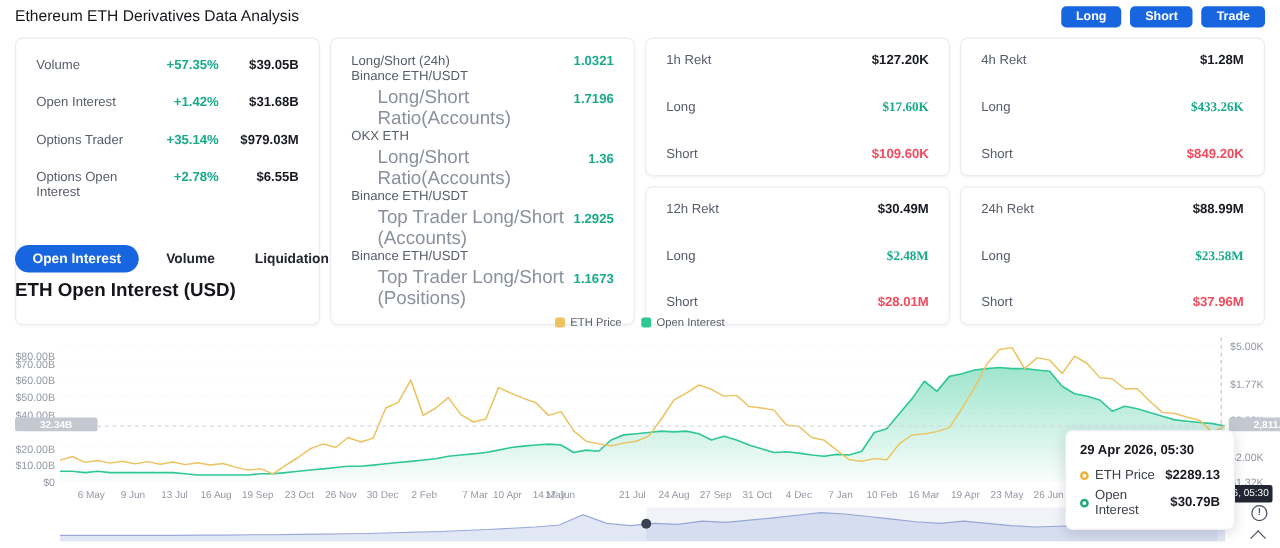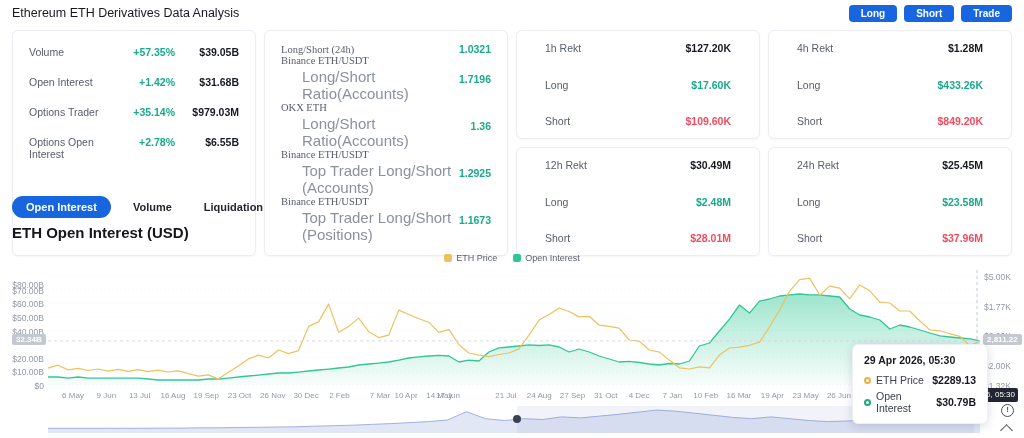--- a/index.html
+++ b/index.html
@@ -18,49 +18,49 @@
   .card{background:#fff;border:1px solid #ebedf2;border-radius:6px;
         box-shadow:0 1px 2px rgba(20,30,60,0.04);box-sizing:border-box;}
   .stats-card{padding:15px 16px;display:flex;flex-direction:column;gap:18px;}
   .stat-row{display:flex;align-items:baseline;font-size:10.5px;}
   .stat-label{flex:1;color:#565d69;}
   .stat-pct{width:52px;text-align:right;color:#19a98b;font-weight:600;}
   .stat-val{width:64px;text-align:right;color:#171a20;font-weight:600;}
   .ratio-card{padding:12px 16px;display:flex;flex-direction:column;justify-content:space-between;}
   .ratio-row{display:flex;align-items:center;}
   .ratio-labels{flex:1;}
-  .ratio-main{font-size:10.5px;color:#565d69;font-family:Liberation Serif, serif;}
+  .ratio-main{font-size:10.5px;color:#565d69;}
   .ratio-sub{font-size:15px;color:#8b919c;margin-top:2px;margin-left:21px;}
   .ratio-val{font-size:10.5px;color:#19a98b;font-weight:600;}
   .rekt-col{display:flex;flex-direction:column;gap:8px;}
-  .rekt{flex:1;padding:11px 28px;display:flex;flex-direction:column;justify-content:space-between;}
+  .rekt{flex:1;padding:11px 16px;display:flex;flex-direction:column;justify-content:space-between;}
   .rekt-row{display:flex;justify-content:space-between;font-size:10.5px;align-items:baseline;}
   .rekt-label{color:#565d69;}
   .rekt-total{color:#171a20;font-weight:600;}
-  .rekt-long{color:#19a98b;font-weight:600;}
+  .rekt-long{color:#19a98b;font-weight:600;font-family:Liberation Serif, serif;}
   .rekt-short{color:#f14c5d;font-weight:600;}
   
   .tabs{position:absolute;top:196px;left:12px;display:flex;gap:12px;align-items:center;}
   .tab{font-size:11px;font-weight:700;color:#23262e;padding:5px 10px;border-radius:14px;cursor:pointer;}
   .tab.active{background:#1766e0;color:#fff;padding:5px 14px;}
   
   .chart-title{position:absolute;top:224px;left:12px;font-size:15px;font-weight:700;color:#14161a;}
   .legend{position:absolute;top:253px;left:0;right:0;display:flex;justify-content:center;
           gap:16px;align-items:center;font-size:9px;color:#5a6069;}
   .legend-item{display:flex;align-items:center;gap:4px;}
   .sw{width:8px;height:8px;border-radius:2px;display:inline-block;}
   
   .chart-area{position:absolute;top:250px;left:0;width:1024px;height:188px;}
   #plot{position:absolute;left:0;top:0;}
   .ylab{position:absolute;font-size:8.5px;color:#9298a3;}
   .ylab.left{left:4px;width:40px;text-align:right;}
   .ylab.right{left:984px;}
   .xlab{position:absolute;top:141px;transform:translateX(-50%);font-size:8px;color:#9298a3;white-space:nowrap;}
   .vbadge{position:absolute;background:#c3c8d1;color:#fff;font-size:8px;font-weight:600;
-          border-radius:2px;padding:1px 4px;z-index:3;text-align:center;}
+          border-radius:2px;padding:1px 20px;z-index:3;text-align:center;}
   .vbadge.left{left:12px;top:84px;}
   .vbadge.right{left:983px;top:84px;}
   .xbadge{position:absolute;left:945px;top:138px;width:73px;height:14px;background:#222633;
           border-radius:2px;overflow:hidden;z-index:4;}
   .xbadge span{position:absolute;right:3px;top:2px;color:#fff;font-size:8px;white-space:nowrap;}
   .tooltip{position:absolute;left:852px;top:94px;width:136px;background:#fff;border:1px solid #f0f0f3;
            border-radius:6px;box-shadow:0 2px 10px rgba(25,35,60,0.16);padding:9px 11px;z-index:5;box-sizing:border-box;}
   .tt-title{font-size:10.5px;font-weight:700;color:#17191f;margin-bottom:8px;}
   .tt-row{display:flex;align-items:center;font-size:10.5px;color:#3c4049;margin-top:4px;}
   .tt-dot{width:7px;height:7px;border-radius:50%;background:#fff;box-sizing:border-box;
@@ -191,21 +191,21 @@
           <span class="rekt-long">$433.26K</span>
         </div>
         <div class="rekt-row">
           <span class="rekt-label">Short</span>
           <span class="rekt-short">$849.20K</span>
         </div>
       </div>
       <div class="card rekt">
         <div class="rekt-row">
           <span class="rekt-label">24h Rekt</span>
-          <span class="rekt-total">$25.45M</span>
+          <span class="rekt-total">$88.99M</span>
         </div>
         <div class="rekt-row">
           <span class="rekt-label">Long</span>
           <span class="rekt-long">$23.58M</span>
         </div>
         <div class="rekt-row">
           <span class="rekt-label">Short</span>
           <span class="rekt-short">$37.96M</span>
         </div>
       </div>

